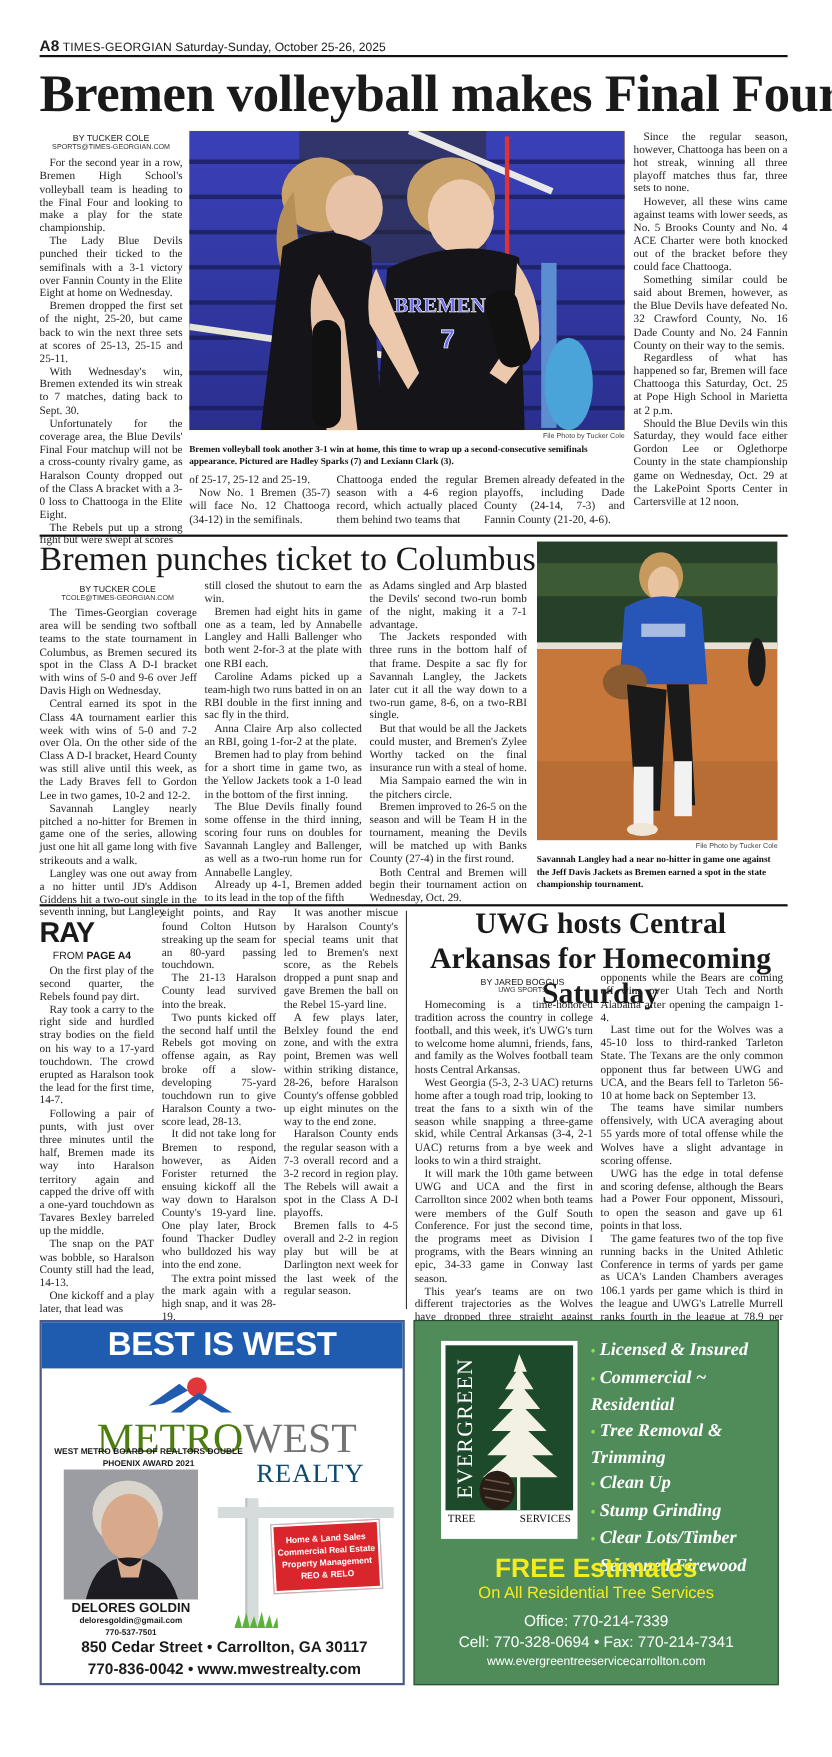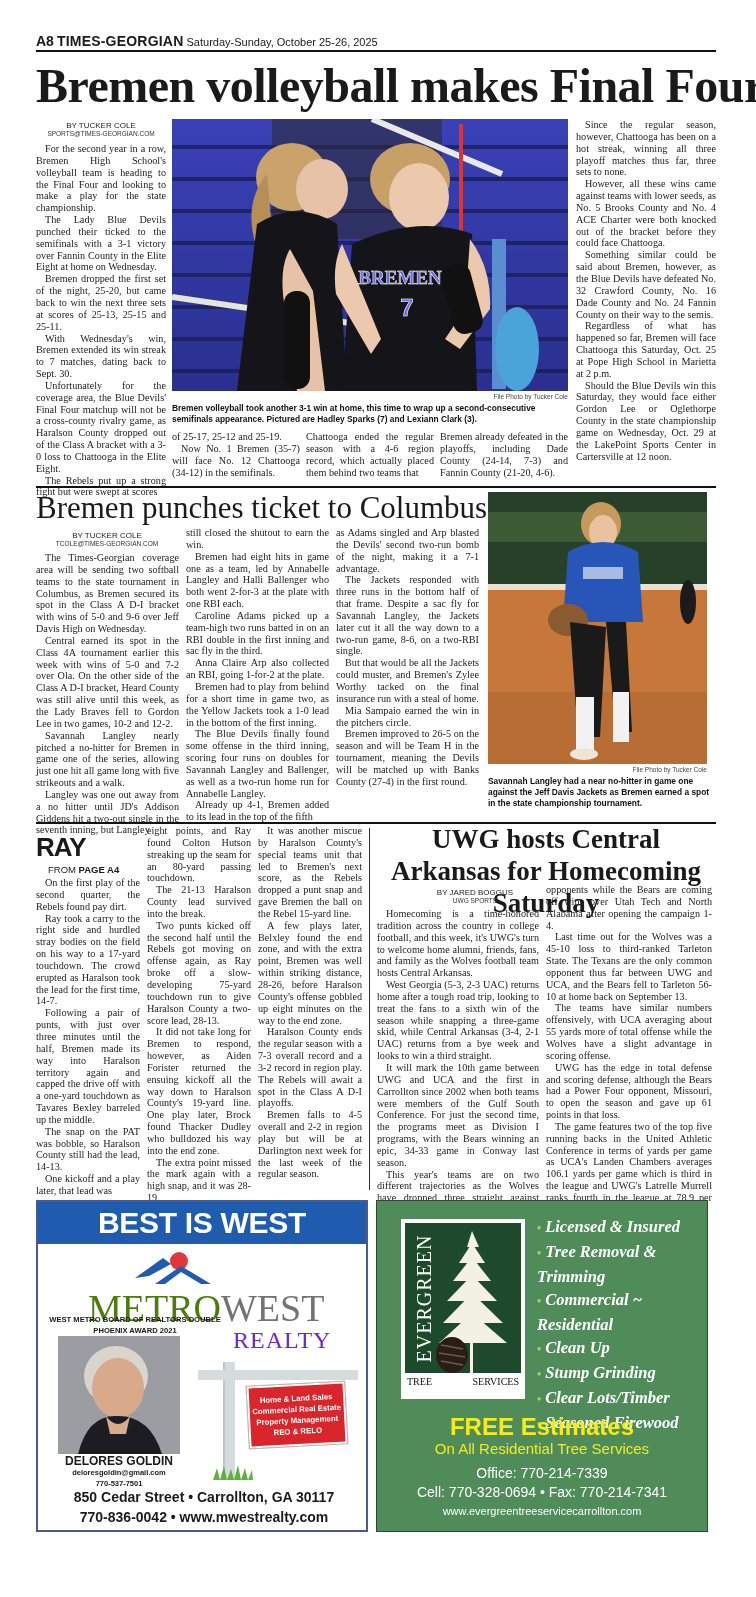--- a/index.html
+++ b/index.html
@@ -2,31 +2,31 @@
 <html><head>
 <meta charset="utf-8">
 <style>
 *{box-sizing:border-box;margin:0;padding:0}
 body{width:756px;height:1597px;background:#fff;position:relative;overflow:hidden;font-family:"DejaVu Serif",serif;color:#1a1a1a}
 .abs{position:absolute}
 .sans{font-family:"Liberation Sans",sans-serif}
 .serif{font-family:"Liberation Serif",serif}
 .folio{left:36px;top:33px;font-size:11px;white-space:nowrap}
 .folio b.pg{font-size:14px;font-weight:900}
-.folio b.paper{font-size:14px;font-weight:700;letter-spacing:.2px}
+.folio b.paper{font-size:11px;font-weight:400;letter-spacing:.2px}
 .rule{background:#111;height:1.5px}
 .hed1{left:36px;top:60px;width:680px;font-family:"Liberation Serif",serif;font-weight:bold;font-size:48px;letter-spacing:-.5px;line-height:52px;white-space:nowrap}
 .byline{text-align:center;font-family:"Liberation Sans",sans-serif}
 .byline .by{font-size:8px;font-weight:normal;display:block}
 .byline .em{font-size:6.5px;display:block;color:#333}
 .col{font-family:"Liberation Serif",serif;font-size:10.2px;line-height:11.85px;text-align:justify;color:#222}
 .col p{text-indent:9px}
 .photo{overflow:hidden}
 .credit{font-family:"Liberation Sans",sans-serif;font-size:6.5px;text-align:right;color:#444}
-.cutline{font-family:Liberation Sans, sans-serif;font-size:8.4px;font-weight:bold;line-height:11px;color:#111}
+.cutline{font-family:Liberation Serif, serif;font-size:8.4px;font-weight:bold;line-height:11px;color:#111}
 .hed2{font-family:"Liberation Serif",serif;font-size:31px;line-height:36px;white-space:nowrap}
 .hed3{font-family:"Liberation Serif",serif;font-size:27px;line-height:32px;text-align:center;font-weight:bold}
 .ray{font-family:"Liberation Sans",sans-serif;font-weight:900;font-size:26px;letter-spacing:-1px}
 .vrule{background:#333;width:1px}
 
 .ad1{left:36px;top:1200px;width:332px;height:332px;border:2px solid #4a5a8a;background:#fff}
 .ad1 .band{background:#1f5cb0;height:42px;color:#fff;font-family:"Liberation Sans",sans-serif;font-weight:900;font-size:30px;text-align:center;line-height:42px;letter-spacing:-.3px}
 .ad2{left:376px;top:1200px;width:332px;height:332px;background:#4f8c5a;border:1.5px solid #2c4a30}
 .bul{font-family:"Liberation Serif",serif;font-style:italic;font-weight:bold;color:#fff;font-size:16.5px;line-height:23px}
 .bul .dot{color:#8fe04a;font-style:normal;font-size:12px;margin-right:4px}
@@ -141,20 +141,21 @@
   <p>Bremen had to play from behind for a short time in game two, as the Yellow Jackets took a 1-0 lead in the bottom of the first inning.</p>
   <p>The Blue Devils finally found some offense in the third inning, scoring four runs on doubles for Savannah Langley and Ballenger, as well as a two-run home run for Annabelle Langley.</p>
   <p>Already up 4-1, Bremen added to its lead in the top of the fifth</p>
 </div>
 <div class="abs col" style="left:336px;top:527px;width:143px">
   <p style="text-indent:0">as Adams singled and Arp blasted the Devils' second two-run bomb of the night, making it a 7-1 advantage.</p>
   <p>The Jackets responded with three runs in the bottom half of that frame. Despite a sac fly for Savannah Langley, the Jackets later cut it all the way down to a two-run game, 8-6, on a two-RBI single.</p>
   <p>But that would be all the Jackets could muster, and Bremen's Zylee Worthy tacked on the final insurance run with a steal of home.</p>
   <p>Mia Sampaio earned the win in the pitchers circle.</p>
   <p>Bremen improved to 26-5 on the season and will be Team H in the tournament, meaning the Devils will be matched up with Banks County (27-4) in the first round.</p>
+  <p>Both Central and Bremen will begin their tournament action on Wednesday, Oct. 29.</p>
 </div>
 
 <div class="abs photo" style="left:488px;top:492px;width:219px;height:272px">
   <svg width="219" height="272" viewBox="0 0 219 272">
     <rect width="219" height="95" fill="#27402a"></rect>
     <rect y="20" width="219" height="30" fill="#3c5a33"></rect>
     <rect y="95" width="219" height="177" fill="#c7773a"></rect>
     <rect y="200" width="219" height="72" fill="#b86d35"></rect>
     <rect y="92" width="219" height="6" fill="#e8e0d2"></rect>
     <ellipse cx="200" cy="110" rx="8" ry="22" fill="#1b1b1b"></ellipse>
@@ -224,21 +225,21 @@
 <div class="abs ad1">
   <div class="band">BEST IS WEST GEORGIA</div>
   <svg class="abs" style="left:95px;top:46px" width="80" height="40" viewBox="0 0 80 40">
     <circle cx="46" cy="13" r="9" fill="#e2373a"></circle>
     <path d="M2 30 L30 10 L38 16 L16 28 Z" fill="#1f5cb0"></path>
     <path d="M22 36 L48 18 L78 36 L68 36 L48 24 L32 36 Z" fill="#1f5cb0"></path>
   </svg>
   <div class="abs serif" style="left:50px;top:86px;font-size:38px;line-height:40px;white-space:nowrap">
     <span style="color:#4d7c0f">METRO</span><span style="color:#737373">WEST</span>
   </div>
-  <div class="abs serif" style="left:195px;top:125px;font-size:24px;color:#6d28d9;letter-spacing:1px">REALTY</div>
+  <div class="abs serif" style="left:195px;top:125px;font-size:24px;color:#0c4a6e;letter-spacing:1px">REALTY</div>
   <div class="abs sans" style="left:2px;top:112px;width:190px;text-align:center;font-size:7.6px;font-weight:bold;line-height:11px">
     <div>WEST METRO BOARD OF REALTORS DOUBLE</div>
     <div>PHOENIX AWARD 2021</div>
   </div>
   <div class="abs" style="left:20px;top:134px;width:122px;height:118px;background:#9a9aa0;overflow:hidden">
     <svg width="122" height="118" viewBox="0 0 122 118">
       <rect width="122" height="118" fill="#9c9ca3"></rect>
       <ellipse cx="58" cy="40" rx="32" ry="30" fill="#d9d4cc"></ellipse>
       <ellipse cx="60" cy="52" rx="26" ry="30" fill="#d9a98c"></ellipse>
       <path d="M20 118 q10 -40 40 -38 q32 0 44 38 z" fill="#1c1c22"></path>
@@ -279,22 +280,22 @@
         <path d="M14 118 l22 4 M12 126 l26 4 M14 134 l22 4" stroke="#6a5a4a" stroke-width="1.5"></path>
       </svg>
     </div>
     <div class="serif" style="display:flex;justify-content:space-between;font-size:10px;padding:3px 2px 0;color:#111">
       <span>TREE</span>
       <span>SERVICES</span>
     </div>
   </div>
   <div class="abs bul" style="left:160px;top:14px;width:170px">
     <div><span class="dot">•</span><span>Licensed &amp; Insured</span></div>
+    <div><span class="dot">•</span><span>Commercial ~ Residential</span></div>
     <div><span class="dot">•</span><span>Tree Removal &amp; Trimming</span></div>
-    <div><span class="dot">•</span><span>Commercial ~ Residential</span></div>
     <div><span class="dot">•</span><span>Clean Up</span></div>
     <div><span class="dot">•</span><span>Stump Grinding</span></div>
     <div><span class="dot">•</span><span>Clear Lots/Timber</span></div>
     <div><span class="dot">•</span><span>Seasoned Firewood</span></div>
   </div>
   <div class="abs sans" style="left:0;top:212px;width:330px;text-align:center;color:#f4ec1c">
     <div style="font-size:24px;font-weight:bold;line-height:27px">FREE Estimates</div>
     <div style="font-size:15px;line-height:18px">On All Residential Tree Services</div>
   </div>
   <div class="abs sans" style="left:0;top:263px;width:330px;text-align:center;color:#fff;line-height:19px">

